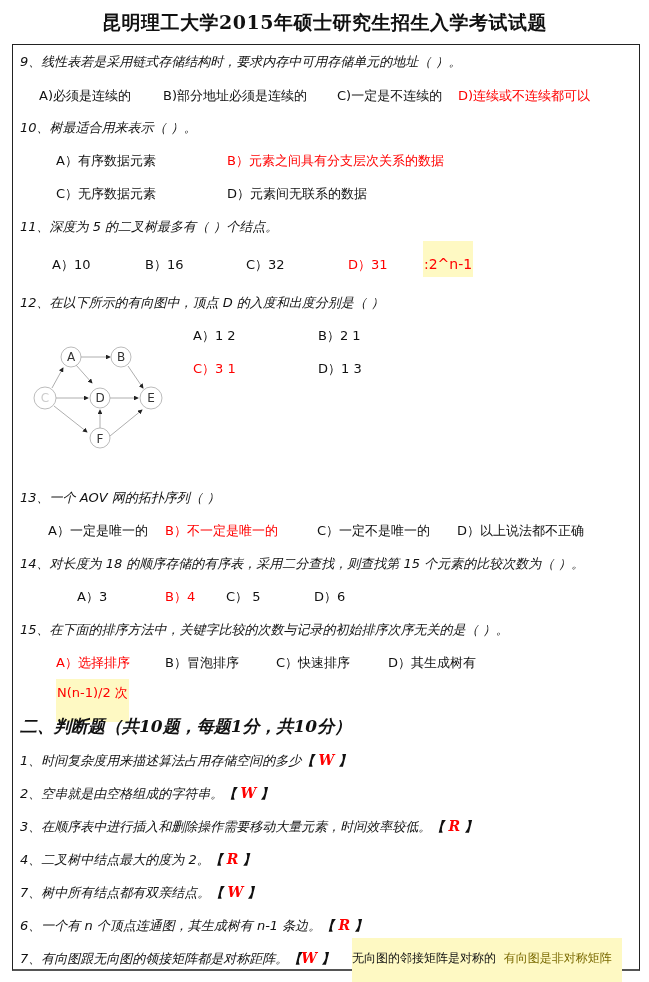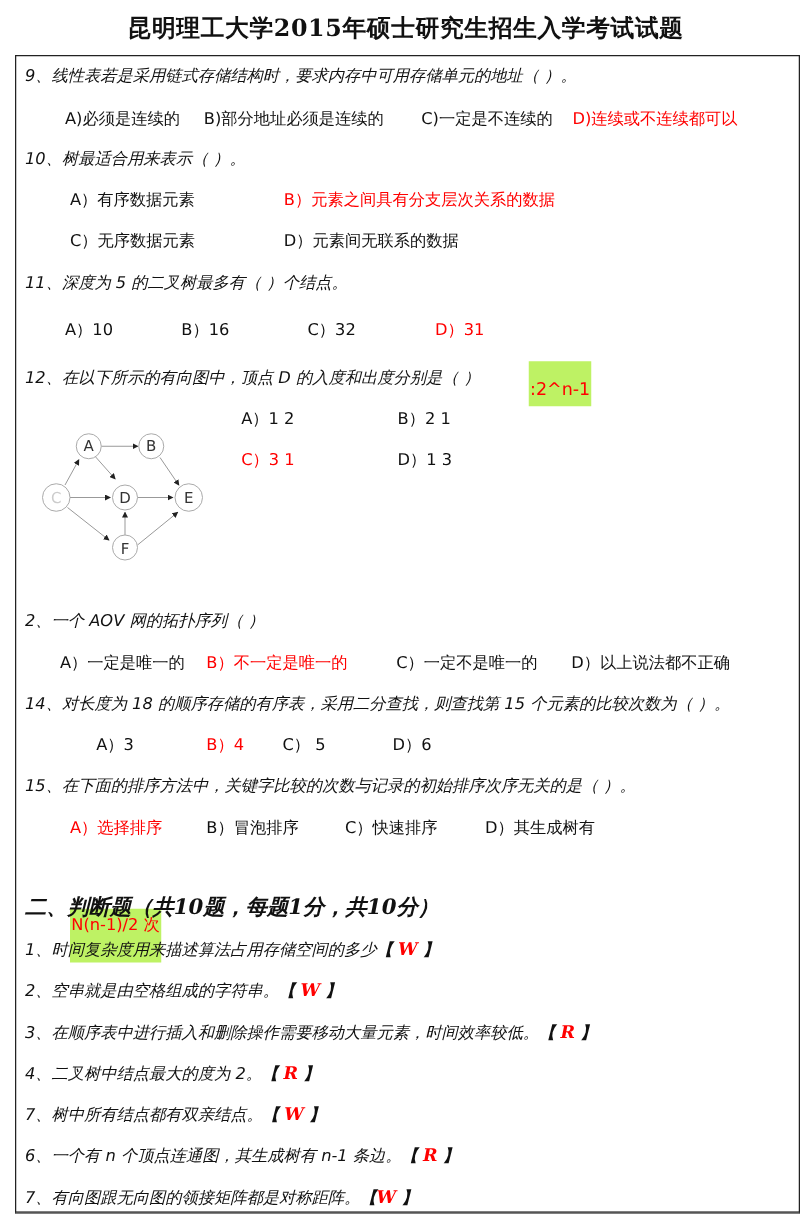--- a/index.html
+++ b/index.html
@@ -5,37 +5,37 @@
   html, body { margin: 0; padding: 0; background: #ffffff; }
   body { width: 649px; height: 982px; position: relative; overflow: hidden;
          font-family: "DejaVu Sans", "Liberation Sans", sans-serif; color: #111; }
   .title { position: absolute; left: 0; top: 10px; width: 649px; text-align: center;
            font-family: "DejaVu Serif", "Liberation Serif", serif; font-weight: bold;
            font-size: 19px; letter-spacing: 0.5px; color: #111; }
   .frame { position: absolute; left: 12px; top: 44px; width: 628px; height: 927px;
            border: 1.5px solid #222; border-bottom: 2px solid #555; box-sizing: border-box; }
   .line { position: absolute; font-size: 13px; white-space: nowrap; line-height: 16px; }
   .red { color: #ff0000; }
-  .hl { background: #bef264; margin-top: 48px; }
+  .hl { background: #fef9c3; }
   .q { left: 20px; font-style: italic; }
   .bold { font-family: "DejaVu Serif", "Liberation Serif", serif; font-weight: bold; }
   .mark { color: #ff0000; font-family: "DejaVu Serif", "Liberation Serif", serif; font-weight: bold; font-size: 14px; }
   .brk { font-weight: bold; }
   .graph { position: absolute; left: 30px; top: 340px; width: 140px; height: 120px; }
   .note-gray { color: #7a6a00; }
 </style>
 </head>
 <body>
 
 <div class="title">昆明理工大学2015年硕士研究生招生入学考试试题</div>
 
 <div class="frame"></div>
 
 <div class="line q" style="top:54px">9、线性表若是采用链式存储结构时，要求内存中可用存储单元的地址（  ）。</div>
-<div class="line" style="top:88px;left:52px">A)必须是连续的</div>
+<div class="line" style="top:88px;left:39px">A)必须是连续的</div>
 <div class="line" style="top:88px;left:163px">B)部分地址必须是连续的</div>
 <div class="line" style="top:88px;left:337px">C)一定是不连续的</div>
 <div class="line red" style="top:88px;left:458px">D)连续或不连续都可以</div>
 
 <div class="line q" style="top:120px">10、树最适合用来表示（      ）。</div>
 <div class="line" style="top:153px;left:56px">A）有序数据元素</div>
 <div class="line red" style="top:153px;left:227px">B）元素之间具有分支层次关系的数据</div>
 <div class="line" style="top:186px;left:56px">C）无序数据元素</div>
 <div class="line" style="top:186px;left:227px">D）元素间无联系的数据</div>
 
@@ -80,21 +80,21 @@
   <g font-family="DejaVu Sans, sans-serif" font-size="12" fill="#333" text-anchor="middle">
     <text x="41" y="21">A</text>
     <text x="91" y="21">B</text>
     <text x="15" y="62" fill="#ccc">C</text>
     <text x="70" y="62">D</text>
     <text x="121" y="62">E</text>
     <text x="70" y="103">F</text>
   </g>
 </svg>
 
-<div class="line q" style="top:490px">2、一个 AOV 网的拓扑序列（    ）</div>
+<div class="line q" style="top:490px">13、一个 AOV 网的拓扑序列（    ）</div>
 <div class="line" style="top:523px;left:48px">A）一定是唯一的</div>
 <div class="line red" style="top:523px;left:165px">B）不一定是唯一的</div>
 <div class="line" style="top:523px;left:317px">C）一定不是唯一的</div>
 <div class="line" style="top:523px;left:457px">D）以上说法都不正确</div>
 
 <div class="line q" style="top:556px">14、对长度为 18 的顺序存储的有序表，采用二分查找，则查找第 15 个元素的比较次数为（    ）。</div>
 <div class="line" style="top:589px;left:77px">A）3</div>
 <div class="line red" style="top:589px;left:165px">B）4</div>
 <div class="line" style="top:589px;left:226px">C） 5</div>
 <div class="line" style="top:589px;left:314px">D）6</div>

